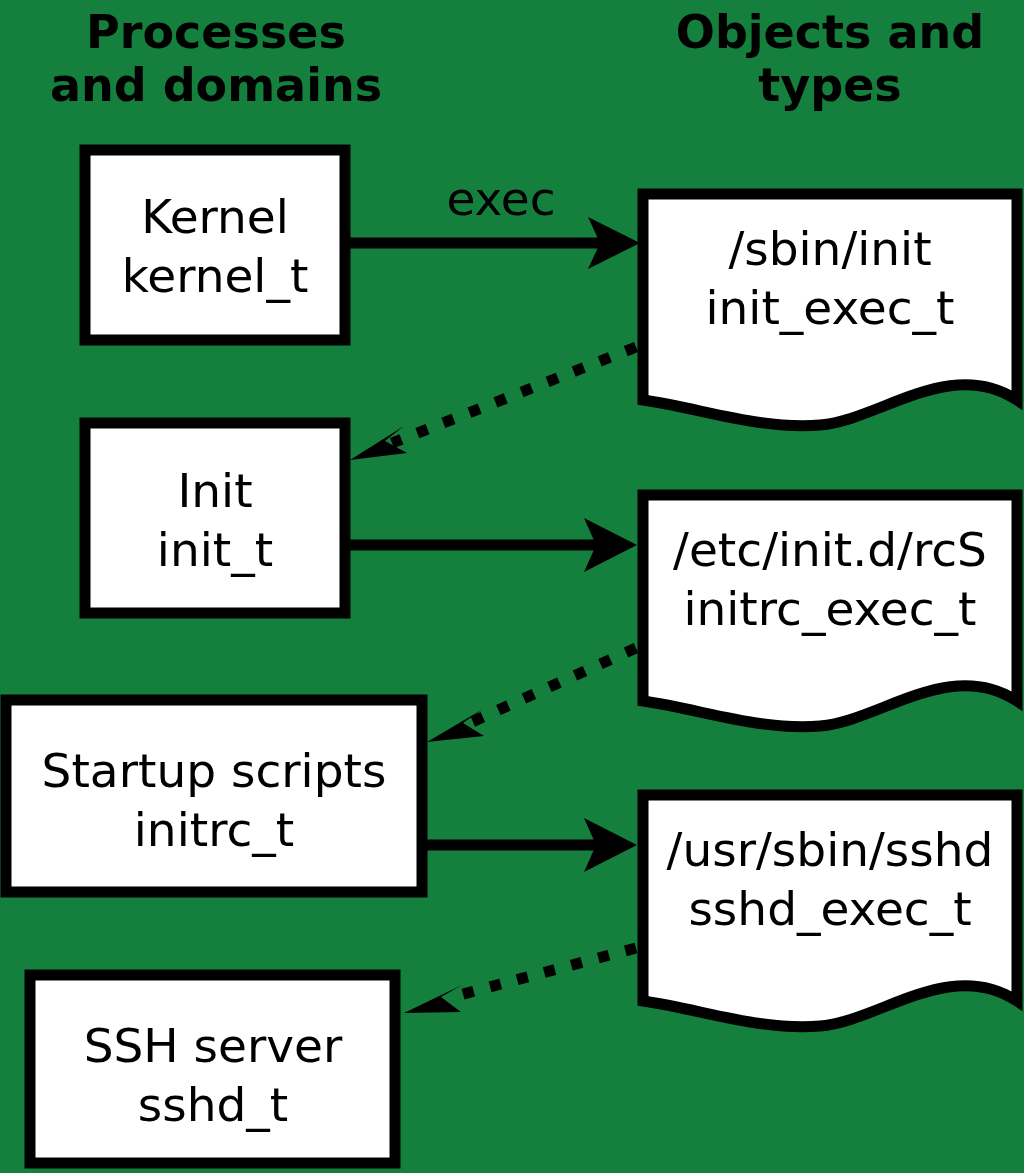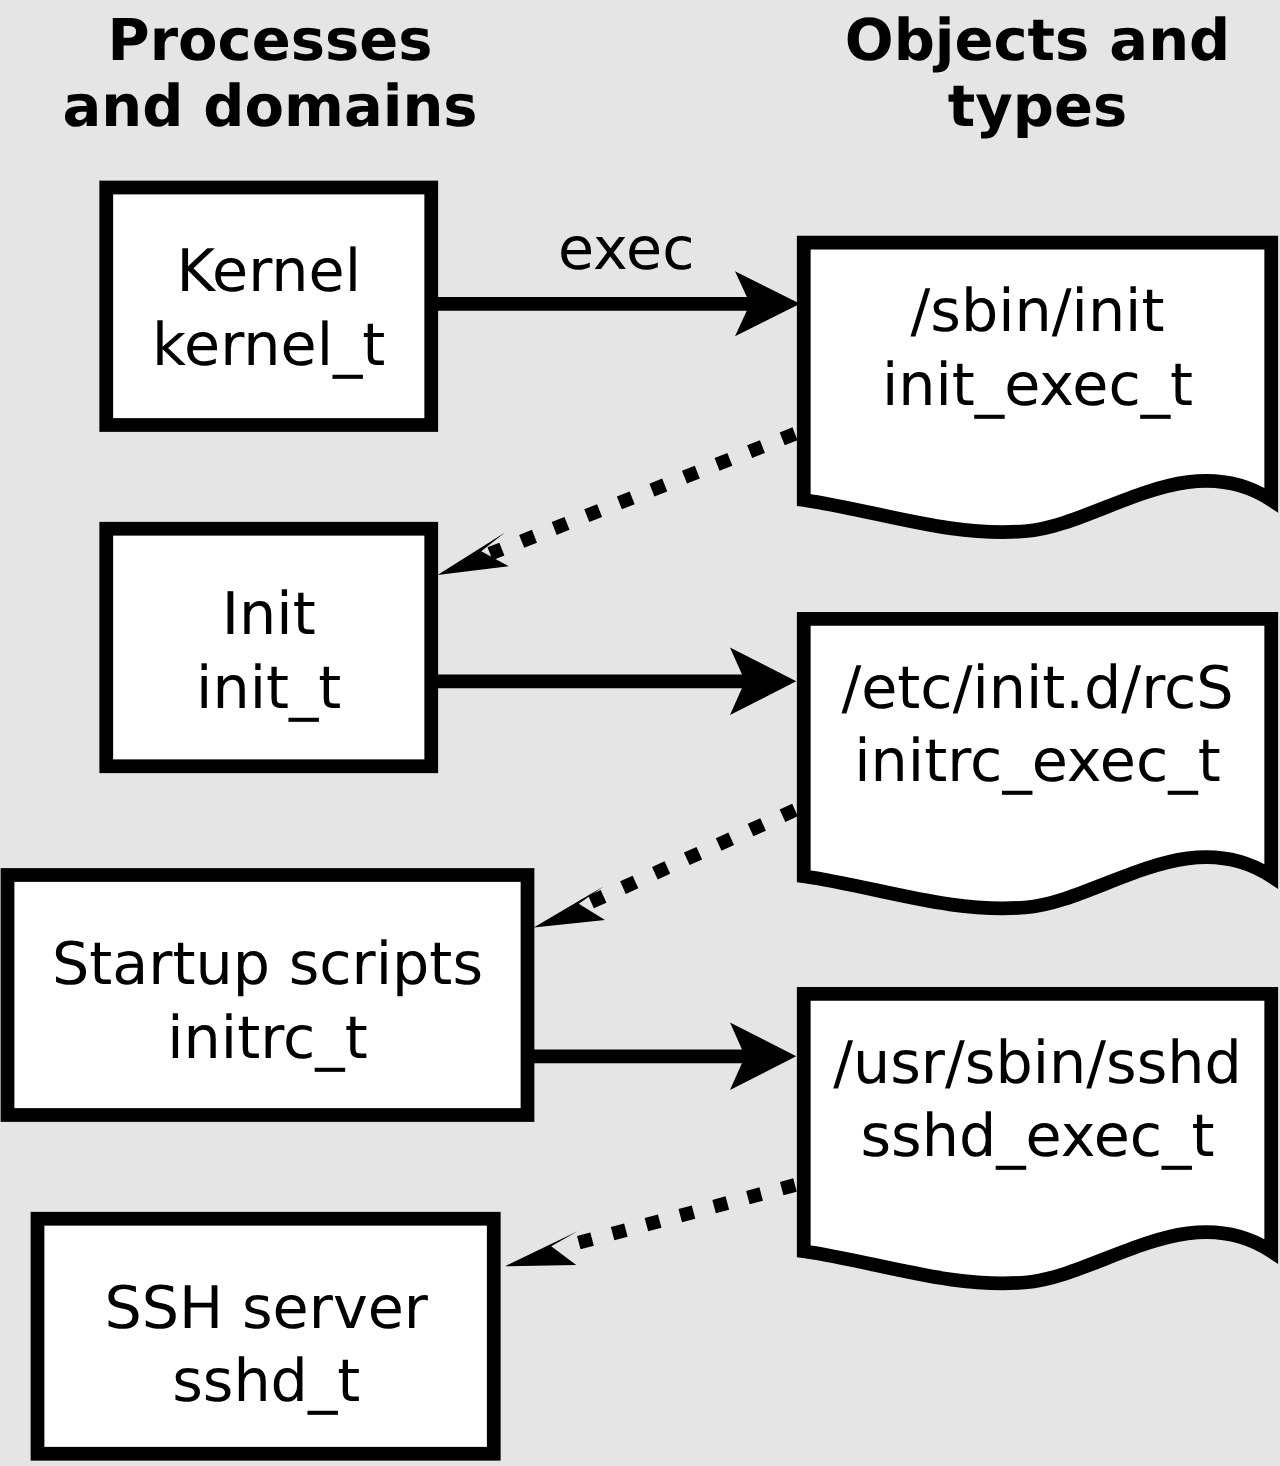--- a/index.html
+++ b/index.html
@@ -4,21 +4,21 @@
 <style>
   html, body {
     margin: 0;
     padding: 0;
     background: #ffffff;
   }
   #diagram-root {
     position: relative;
     width: 1024px;
     height: 1173px;
-    background: #e5e5e5;
+    background: #15803d;
     font-family: "DejaVu Sans", "Liberation Sans", sans-serif;
     overflow: hidden;
   }
   svg#diagram-svg {
     position: absolute;
     left: 0;
     top: 0;
     width: 1024px;
     height: 1173px;
   }

